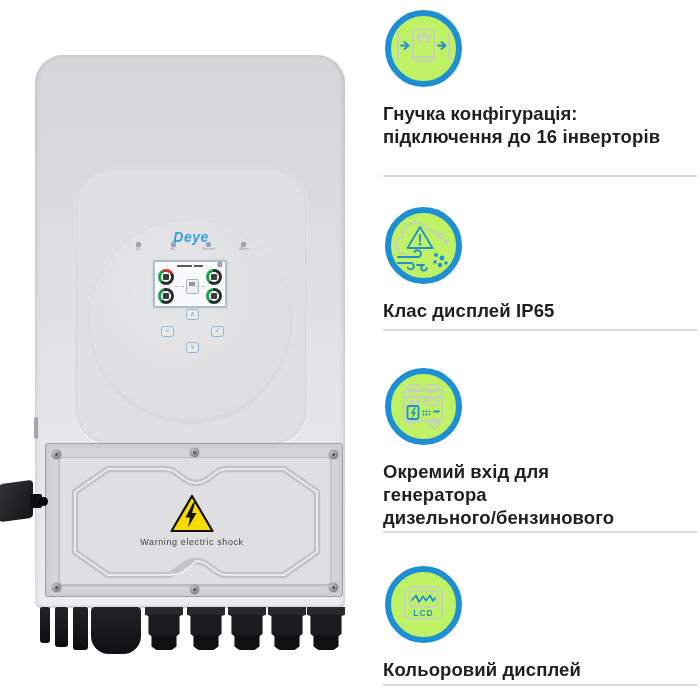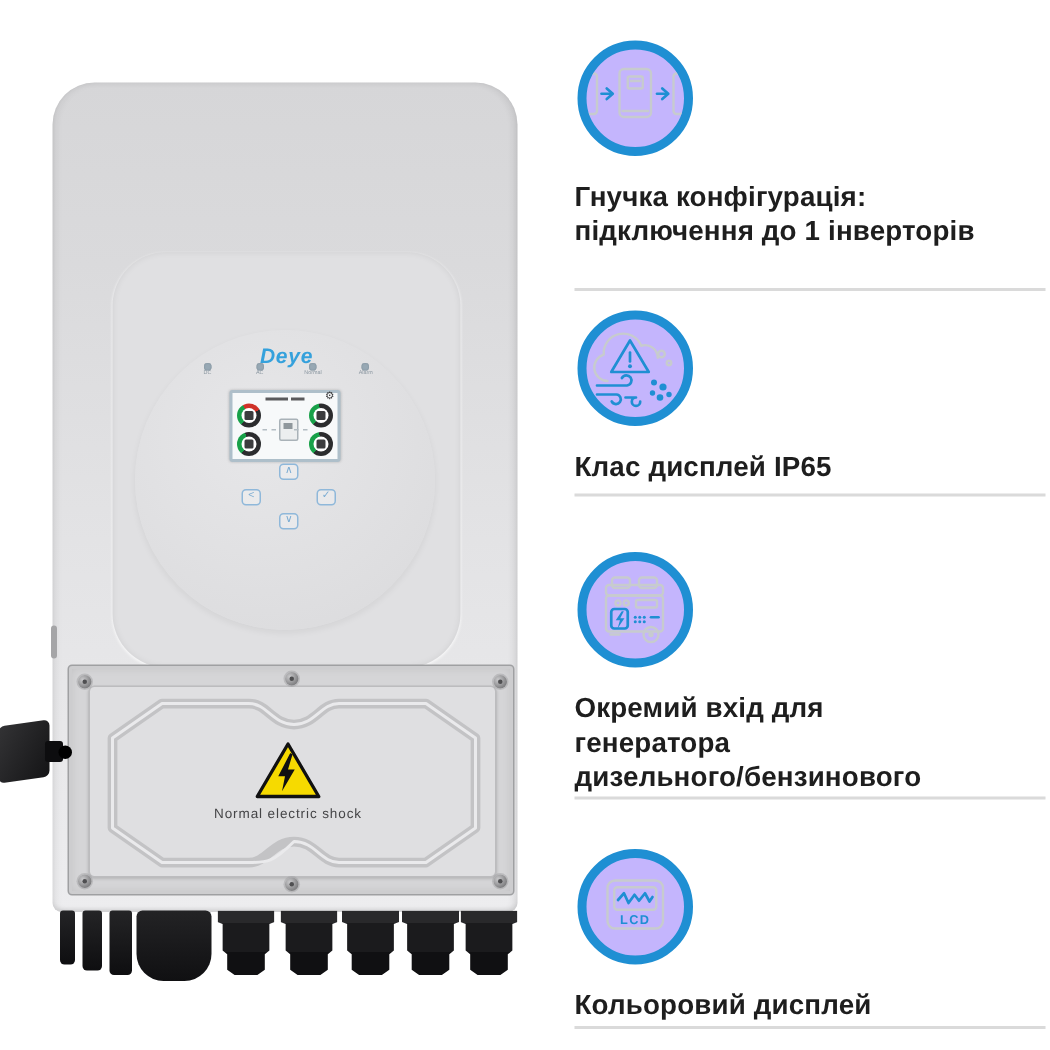--- a/index.html
+++ b/index.html
@@ -2,24 +2,24 @@
 <html style="--accent: #1f8fd3; --icongray: #c7cbce; --heading: #1e1e1e; --divider: #dadada; --warn-yellow: #f6da00; --g-green: #18a149; --g-red: #cf3128; --g-dark: #2b2c2e;"><head>
 <meta charset="utf-8">
 <style>
   html,body{margin:0;padding:0;background:#fff;}
   .page{position:relative;width:700px;height:700px;background:#fff;overflow:hidden;
         font-family:"Liberation Sans","DejaVu Sans",sans-serif;}
 
   
   .features{position:absolute;left:383px;top:0;width:317px;height:700px;}
   .feature{position:absolute;left:0;width:317px;}
-  .f1{top:27px;height:167px;} .f2{top:207px;height:124px;}
+  .f1{top:10px;height:167px;} .f2{top:207px;height:124px;}
   .f3{top:368px;height:165px;} .f4{top:566px;height:120px;}
   .icon-circle{position:absolute;left:2px;top:0;width:77px;height:77px;border-radius:50%;
-       border:6px solid var(--accent);background:#c4b5fd;box-sizing:border-box;overflow:hidden;}
+       border:6px solid var(--accent);background:#bef264;box-sizing:border-box;overflow:hidden;}
   .icon-circle svg{position:absolute;left:0;top:0;}
   .title{position:absolute;left:0;top:92px;width:310px;font-size:18.5px;line-height:23px;
        font-weight:bold;color:var(--heading);letter-spacing:.1px;}
   .divider{position:absolute;left:0;bottom:0;width:314px;height:2px;background:var(--divider);}
 
   .sg{stroke:var(--icongray);fill:none;stroke-width:1.6;stroke-linecap:round;stroke-linejoin:round;}
   .sb{stroke:var(--accent);fill:none;stroke-width:1.8;stroke-linecap:round;stroke-linejoin:round;}
   .fb{fill:var(--accent);stroke:none;}
 
   
@@ -160,21 +160,21 @@
       <div class="screw s1"></div>
       <div class="screw s2"></div>
       <div class="screw s3"></div>
       <div class="screw s4"></div>
       <div class="screw s5"></div>
       <div class="screw s6"></div>
       <svg class="warn-tri" width="46" height="41" viewBox="0 0 46 41">
         <polygon points="23,3 43.5,38 2.5,38" fill="#f6da00" stroke="#111" stroke-width="2.2" stroke-linejoin="round"></polygon>
         <path d="M24.5,9 L16.5,24.5 h4.5 L19,34.5 l8.5,-14.5 h-4.5 l3,-10 z" fill="#111"></path>
       </svg>
-      <div class="warn-text">Normal electric shock</div>
+      <div class="warn-text">Warning electric shock</div>
     </div>
 
     <div class="iv-switch">
       <div class="sw-paddle"></div>
       <div class="sw-axle"></div>
       <div class="sw-knob"></div>
     </div>
   </div>
 
   <div class="connectors">
@@ -201,21 +201,21 @@
           <line class="sg" x1="29.5" y1="21" x2="35.5" y2="21"></line>
           <line class="sg" x1="24" y1="41" x2="41" y2="41"></line>
           <line class="sb" x1="10" y1="29.5" x2="16" y2="29.5"></line>
           <polyline class="sb" points="13.5,26 17.5,29.5 13.5,33"></polyline>
           <line class="sb" x1="47" y1="29.5" x2="53" y2="29.5"></line>
           <polyline class="sb" points="50.5,26 54.5,29.5 50.5,33"></polyline>
         </svg>
       </div>
       <div class="title">
         <div>Гнучка конфігурація:</div>
-        <div>підключення до 1 інверторів</div>
+        <div>підключення до 16 інверторів</div>
       </div>
       <div class="divider"></div>
     </section>
 
     <section class="feature f2">
       <div class="icon-circle">
         <svg width="65" height="65" viewBox="0 0 65 65">
           <path class="sg" d="M14,41 a9,9 0 0 1 -2.5,-17.6 A13,13 0 0 1 36.5,17.5 a8.5,8.5 0 0 1 11,8"></path>
           <circle class="sg" cx="50" cy="23" r="2.2"></circle>
           <circle class="sg" cx="55" cy="29" r="1.5"></circle>

